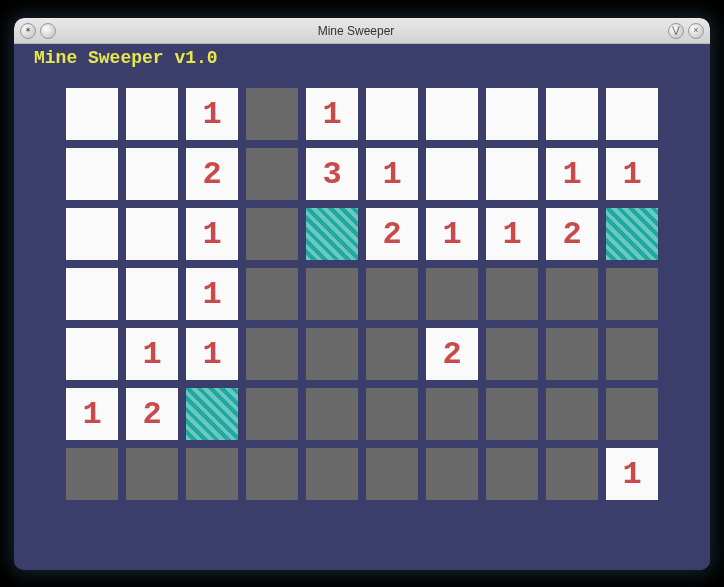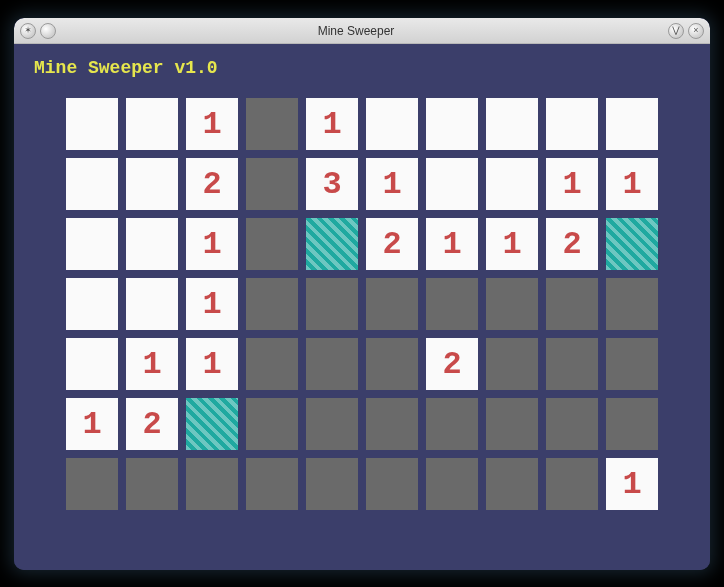--- a/index.html
+++ b/index.html
@@ -38,21 +38,21 @@
     position: absolute; left: 0; right: 12px; text-align: center;
     font-size: 12px; color: #333;
     pointer-events: none;
   }
   .titlebar-right { position: absolute; right: 6px; display: flex; gap: 4px; }
 
   .app-body {
     position: absolute;
     left: 0; right: 0; top: 26px; bottom: 0;
     background: #3b3e6a;
-    padding: 14px 20px 0 20px;
+    padding: 4px 20px 0 20px;
   }
   .version-text {
     font-family: "Courier New", monospace;
     font-size: 18px;
     font-weight: bold;
     color: #e6e64d;
     margin-bottom: 20px;
   }
 
   .grid {

